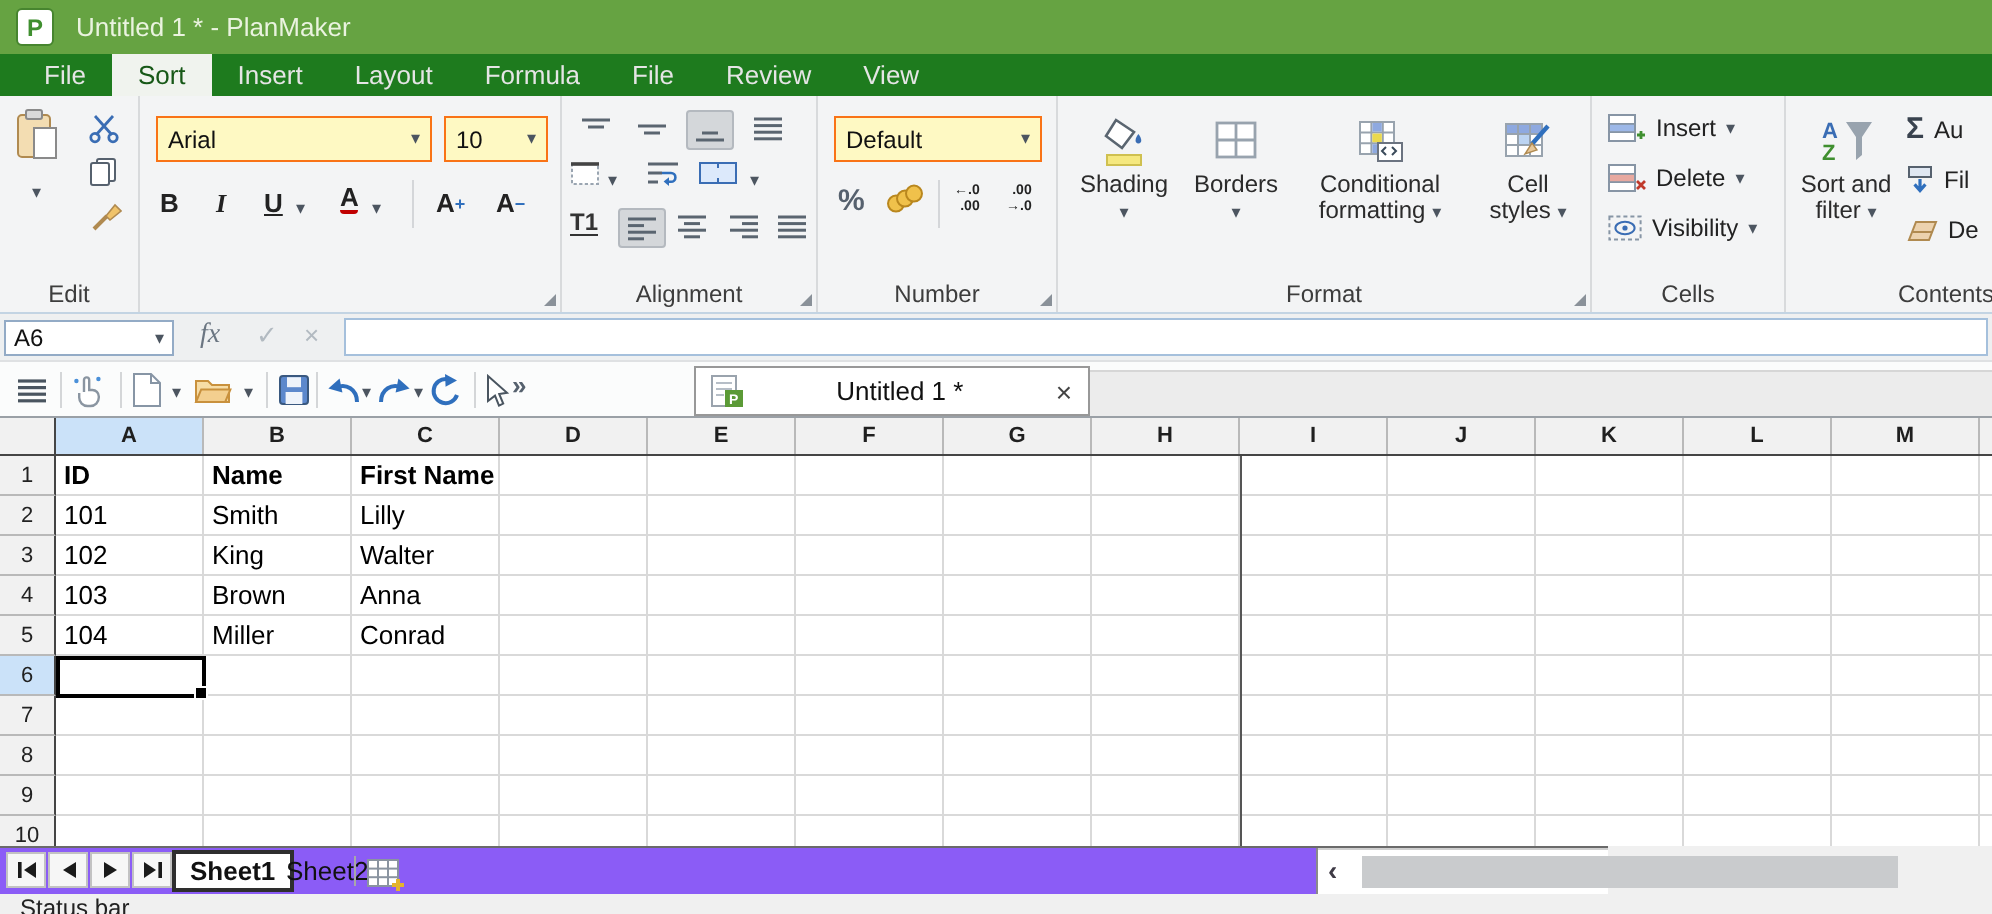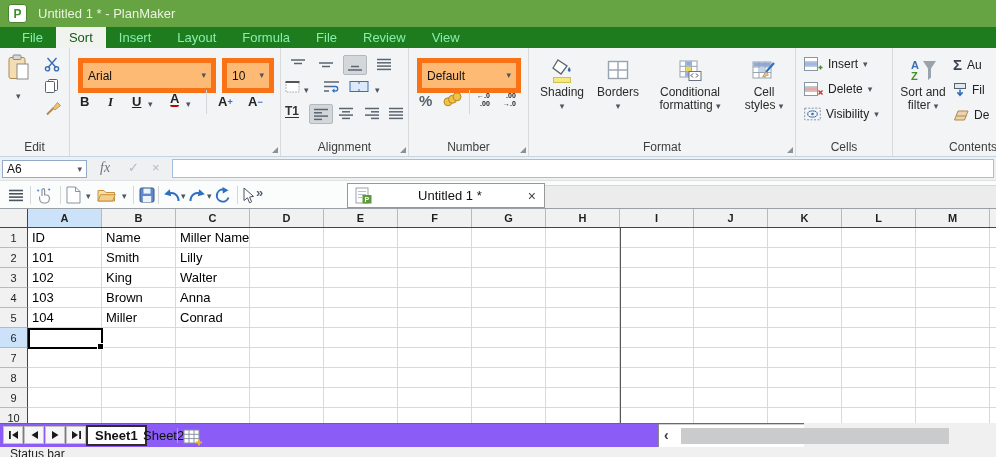--- a/index.html
+++ b/index.html
@@ -8,31 +8,31 @@
   .abs{position:absolute}
   
   .titlebar{position:absolute;left:0;top:0;width:996px;height:27px;background:#66a342;
             display:flex;align-items:center;color:#eaf3df;font-size:13px}
   .p-logo{width:17px;height:17px;background:#fff;border:1px solid #47852f;border-radius:3px;
           color:#3f8f2f;font-weight:bold;font-size:12px;display:flex;align-items:center;
           justify-content:center;margin:0 11px 0 8px;flex:none}
   
   .menubar{position:absolute;left:0;top:27px;width:996px;height:21px;background:#1e7b1e;
            display:flex;align-items:stretch;padding-left:9px;font-size:13px}
-  .menu-tab{color:#86efac;padding:0 13px;display:flex;align-items:center;cursor:default}
+  .menu-tab{color:#e5e5e5;padding:0 13px;display:flex;align-items:center;cursor:default}
   .menu-tab.active{background:#f0f3ee;color:#175817}
   
   .ribbon{position:absolute;left:0;top:48px;width:1100px;height:109px;background:#f3f4f5;
           border-bottom:1px solid #c3d4e3;display:flex;box-sizing:border-box}
   .rgroup{position:relative;height:100%;border-right:1px solid #d8dadc;flex:none;box-sizing:border-box}
   .glabel{position:absolute;bottom:2px;left:0;right:0;text-align:center;font-size:12px;color:#3d3d3d}
   .launcher{position:absolute;right:2px;bottom:3px;width:0;height:0;
             border-left:6px solid transparent;border-bottom:6px solid #8a9199}
-  .combo{position:absolute;background:#fdba74;border:5px solid #f97316;font-size:12px;color:#111;
-         display:flex;align-items:center;padding:0 5px;height:35px;box-sizing:border-box}
+  .combo{position:absolute;background:#fef9c3;border:1px solid #f97316;font-size:12px;color:#111;
+         display:flex;align-items:center;padding:0 5px;height:23px;box-sizing:border-box}
   .combo .car{margin-left:auto}
   .car{color:#4c5560;font-size:9px;line-height:9px}
   .rbtn{position:absolute;display:flex;align-items:center;justify-content:center;border-radius:2px}
   .pressed{background:#d4d7da;border:1px solid #b4b9bf}
   .vline{position:absolute;width:1px;background:#d4d6d9}
   .tbtn{font-size:13px;font-weight:bold;color:#222}
   .bigbtn{position:absolute;top:6px;text-align:center;font-size:12px;color:#2b2b2b;line-height:13px}
   .bigbtn .bicon{height:32px;display:flex;align-items:center;justify-content:center;flex-direction:column}
   .rowbtn{position:absolute;display:flex;align-items:center;font-size:12px;color:#222;gap:5px;white-space:nowrap}
   .t1ic{font-size:12px;font-weight:bold;color:#333;border-bottom:1.5px solid #333;line-height:12px}
@@ -73,21 +73,21 @@
   .colh{width:74px;flex:none;border-right:1px solid #b9b9b9;font-size:11px;font-weight:bold;
         color:#1f1f1f;display:flex;align-items:center;justify-content:center;box-sizing:border-box}
   .colh.sel,.rowh.sel{background:#cbe2f9}
   .grow{display:flex;height:20px}
   .rowh{width:28px;flex:none;background:#f1f1f1;border-right:1px solid #454545;
         border-bottom:1px solid #b9b9b9;font-size:11px;color:#222;display:flex;align-items:center;
         justify-content:center;box-sizing:border-box}
   .cell{width:74px;flex:none;border-right:1px solid #d9d9d9;border-bottom:1px solid #d9d9d9;
         font-size:13px;color:#000;padding-left:4px;display:flex;align-items:center;
         box-sizing:border-box;overflow:hidden;white-space:nowrap}
-  .cell.hdr{font-weight:normal}
+  .cell.hdr{font-weight:bold}
   .pagebreak{position:absolute;left:620px;top:19px;width:1px;height:196px;background:#555}
   .selbox{position:absolute;left:28px;top:119px;width:75px;height:21px;border:2px solid #000;
           box-sizing:border-box}
   .handle{position:absolute;right:-3px;bottom:-3px;width:5px;height:5px;background:#000;border:1px solid #fff}
   
   .bottombar{position:absolute;left:0;top:423px;width:804px;height:24px;background:#8b5cf6;
              border-top:1px solid #6a6a6a;box-sizing:border-box}
   .navbtn{position:absolute;top:2px;width:20px;height:18px;background:#f6f6f6;border:1px solid #c2c2c2;
           display:flex;align-items:center;justify-content:center;box-sizing:border-box}
   .sheettab{position:absolute;top:1px;height:21px;display:flex;align-items:center;padding:0 7px;
@@ -540,21 +540,21 @@
       <div class="colh">K</div>
       <div class="colh">L</div>
       <div class="colh">M</div>
       <div class="colh">N</div>
     </div>
   <div>
       <div class="grow">
         <div class="rowh">1</div>
         <div class="cell hdr">ID</div>
         <div class="cell hdr">Name</div>
-        <div class="cell hdr">Miller Name</div>
+        <div class="cell hdr">First Name</div>
         <div class="cell"></div>
         <div class="cell"></div>
         <div class="cell"></div>
         <div class="cell"></div>
         <div class="cell"></div>
         <div class="cell"></div>
         <div class="cell"></div>
         <div class="cell"></div>
         <div class="cell"></div>
         <div class="cell"></div>

